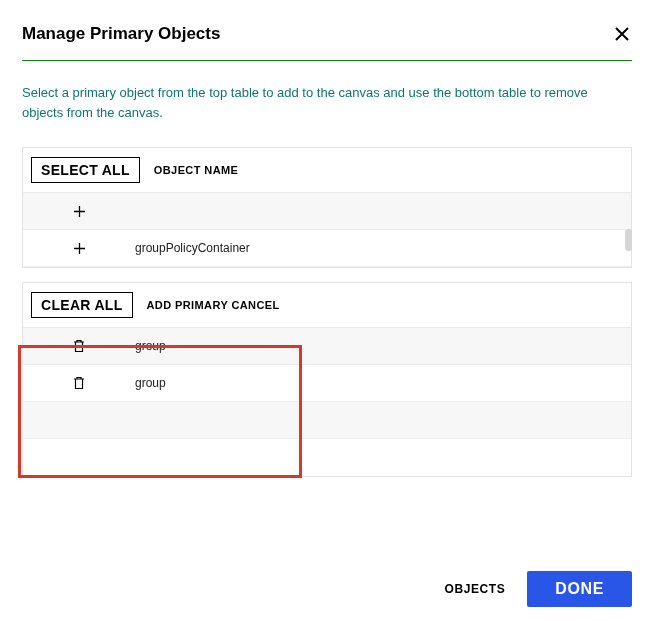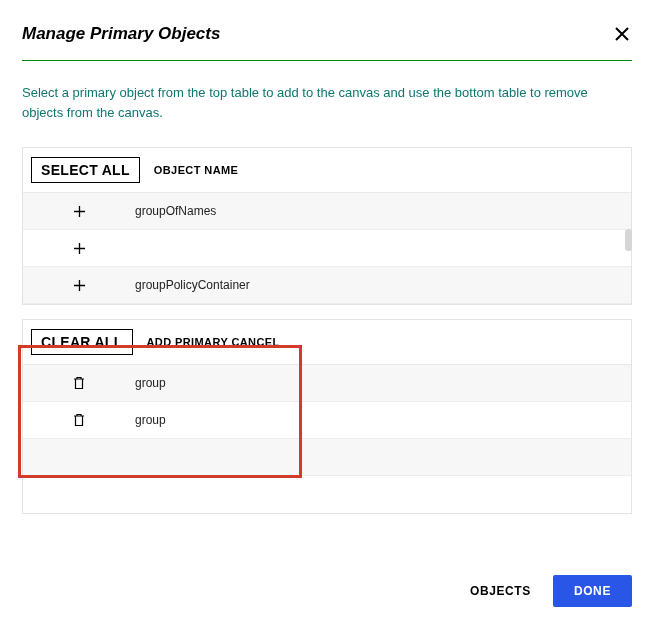--- a/index.html
+++ b/index.html
@@ -16,21 +16,20 @@
     width: 654px;
     height: 621px;
     padding: 24px 22px 14px 22px;
     position: relative;
   }
   .header {
     display: flex;
     align-items: flex-start;
     justify-content: space-between;
     margin-bottom: 16px;
-    font-style: italic;
   }
   .title {
     font-size: 17px;
     font-weight: 700;
     color: #000;
   }
   .close-btn {
     font-size: 20px;
     font-weight: 400;
     color: #000;
@@ -154,24 +153,24 @@
     font-size: 12px;
     font-weight: 700;
     letter-spacing: 0.6px;
     padding: 9px 14px;
     color: #000;
     cursor: pointer;
   }
   .btn-done {
     background: #2a56e8;
     border: none;
-    font-size: 12px;
+    font-size: 16px;
     font-weight: 700;
     letter-spacing: 0.6px;
-    padding: 9px 21px;
+    padding: 9px 28px;
     color: #fff;
     cursor: pointer;
     border-radius: 2px;
   }
 </style>
 </head>
 <body>
 
 <div class="dialog">
 
@@ -197,30 +196,20 @@
     </div>
     <div class="rows">
       <div class="row">
         <div class="action-cell">
           <span class="plus-icon">
             <svg width="13" height="13" viewBox="0 0 13 13">
                 <path d="M6.5 1 V12 M1 6.5 H12" stroke="#000" stroke-width="1.3"></path>
               </svg>
           </span>
         </div>
-        <div class="name-cell">groupOfNames</div>
-      </div>
-      <div class="row">
-        <div class="action-cell">
-          <span class="plus-icon">
-            <svg width="13" height="13" viewBox="0 0 13 13">
-                <path d="M6.5 1 V12 M1 6.5 H12" stroke="#000" stroke-width="1.3"></path>
-              </svg>
-          </span>
-        </div>
       </div>
       <div class="row">
         <div class="action-cell">
           <span class="plus-icon">
             <svg width="13" height="13" viewBox="0 0 13 13">
                 <path d="M6.5 1 V12 M1 6.5 H12" stroke="#000" stroke-width="1.3"></path>
               </svg>
           </span>
         </div>
         <div class="name-cell">groupPolicyContainer</div>

